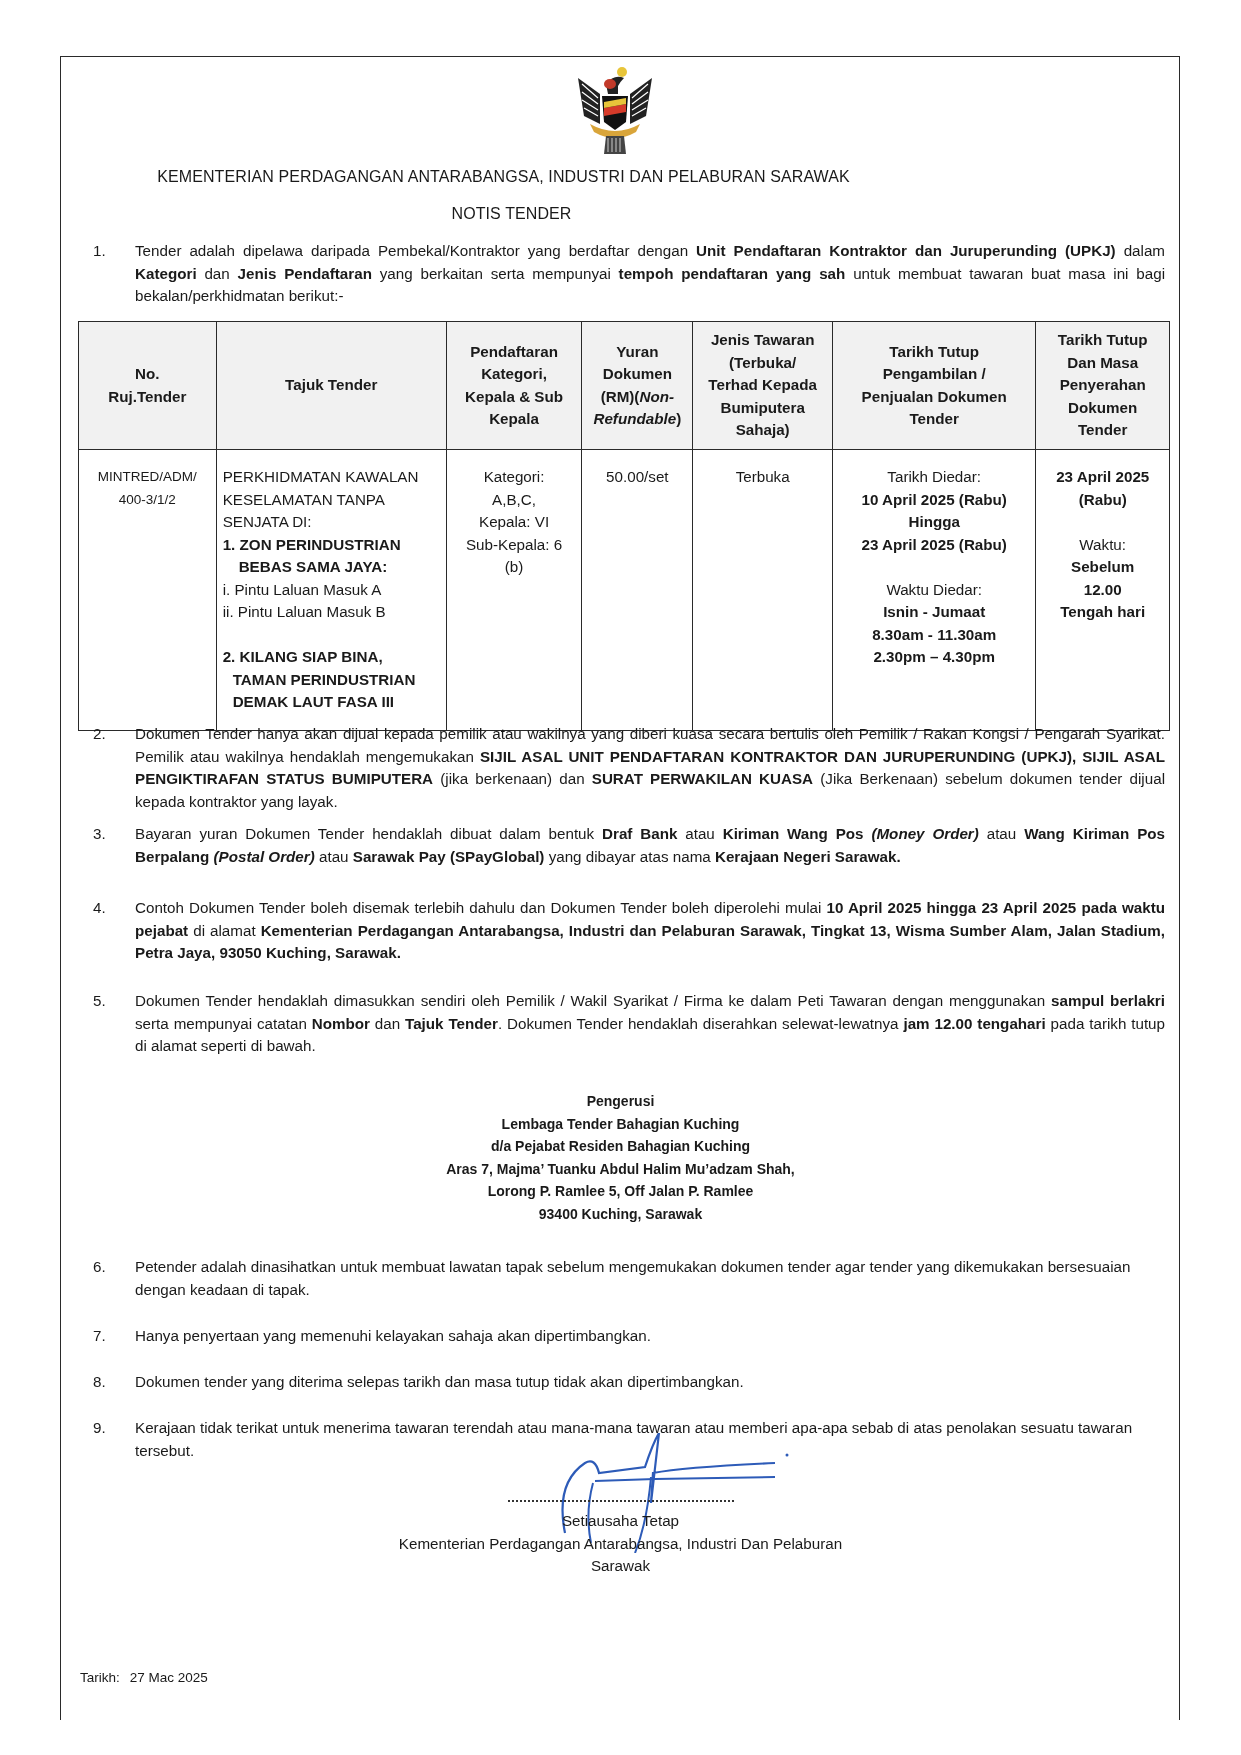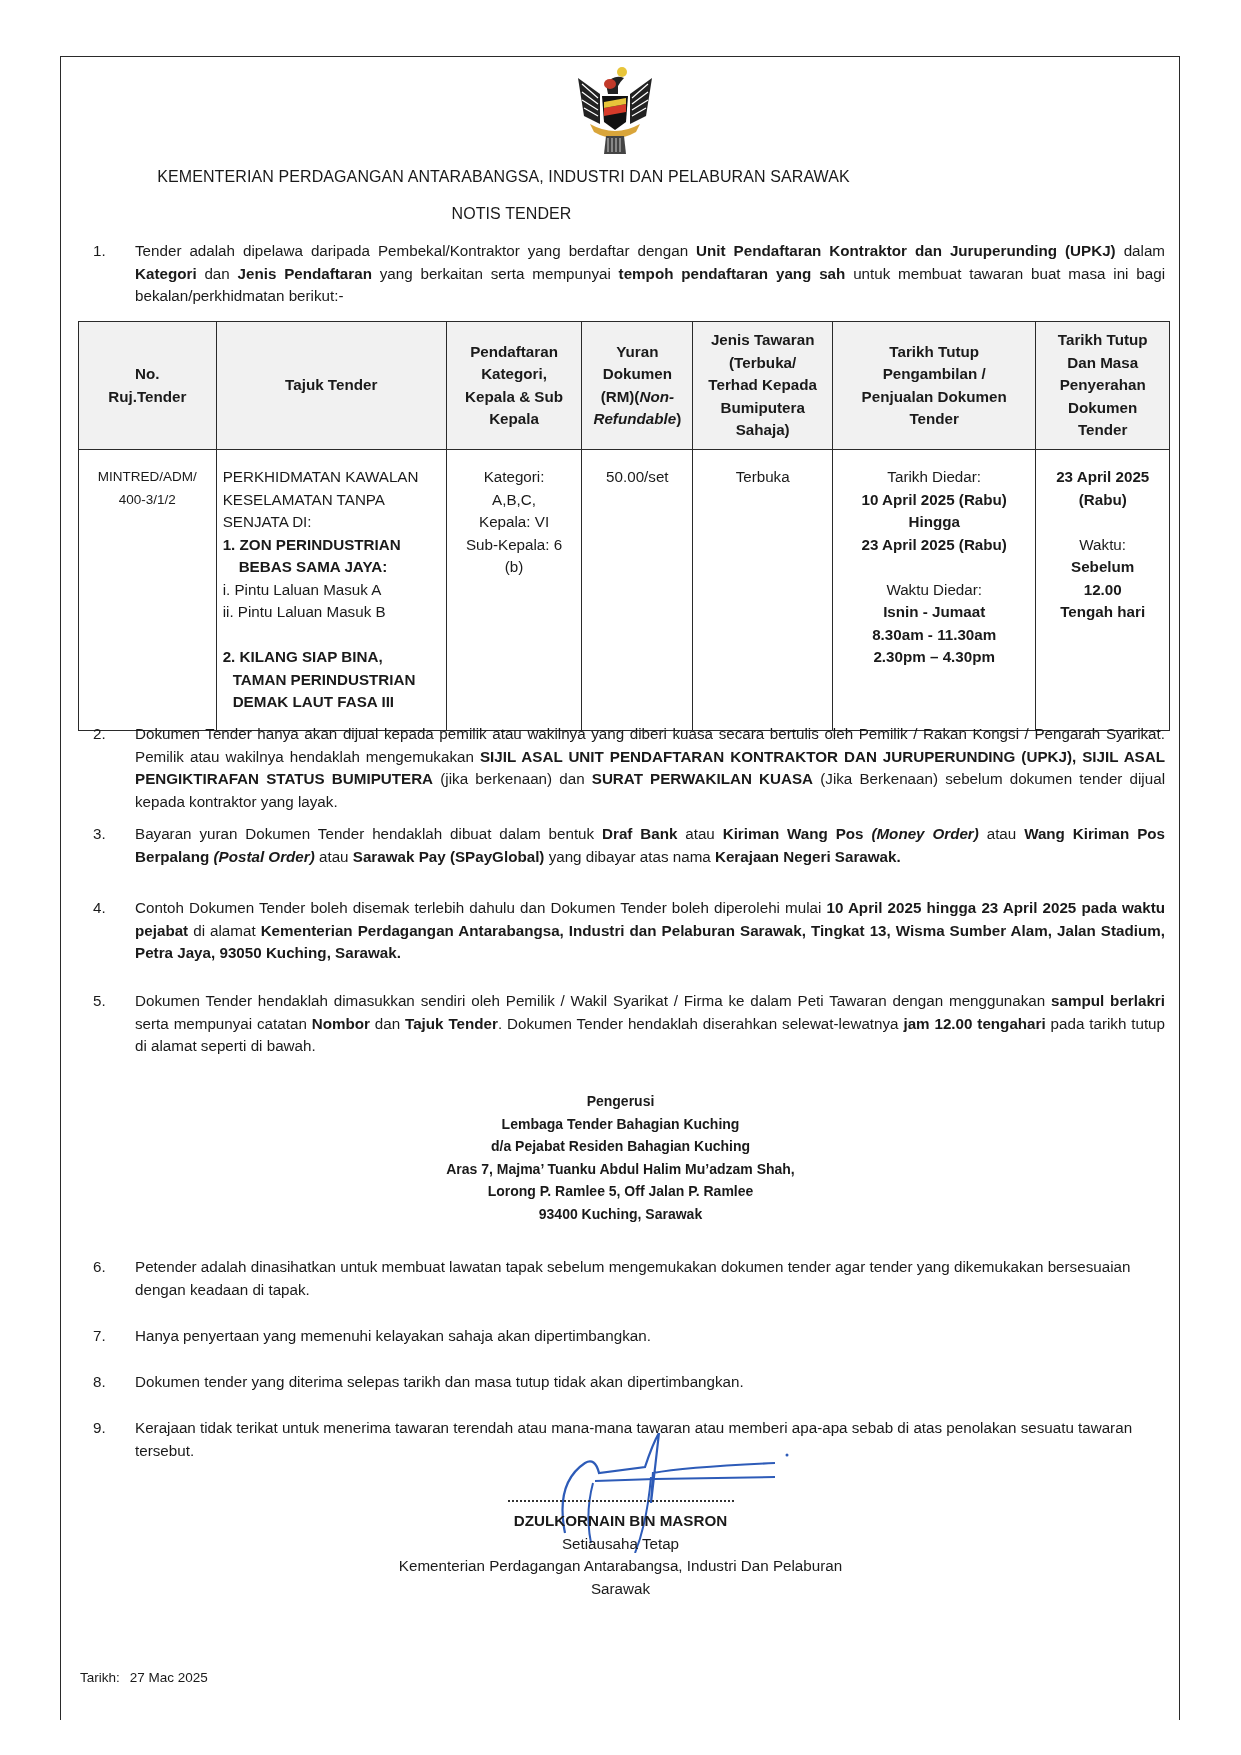--- a/index.html
+++ b/index.html
@@ -210,21 +210,20 @@
 
 <svg class="sigimg" viewBox="0 0 280 120">
   <path d="M30 100 Q20 50 50 30 Q60 24 64 40 L110 34 Q118 10 124 0 L116 70 L118 40 Q150 34 240 30" fill="none" stroke="#2d5bb8" stroke-width="2.2"></path>
   <path d="M60 48 L120 46 L240 44" fill="none" stroke="#2d5bb8" stroke-width="2"></path>
   <path d="M58 50 Q50 80 56 110" fill="none" stroke="#2d5bb8" stroke-width="2"></path>
   <path d="M116 44 Q112 90 100 120" fill="none" stroke="#2d5bb8" stroke-width="2"></path>
   <circle cx="252" cy="22" r="1.5" fill="#2d5bb8"></circle>
 </svg>
 <div class="dots"></div>
 <div class="sig">
-  <b class="lh">DZULKORNAIN BIN MASRON</b>
   <span class="lh">Setiausaha Tetap</span>
   <span class="lh">Kementerian Perdagangan Antarabangsa, Industri Dan Pelaburan</span>
   <span class="lh">Sarawak</span>
 </div>
 
 <div class="date">
   <span>Tarikh:</span><span>27 Mac 2025</span>
 </div>
 
 </body></html>

